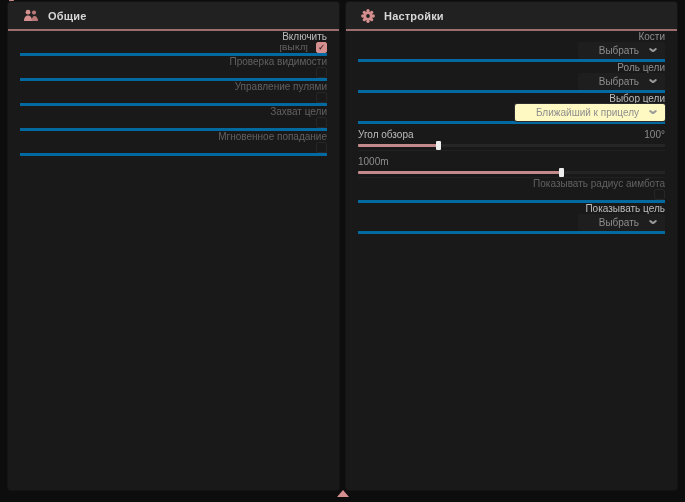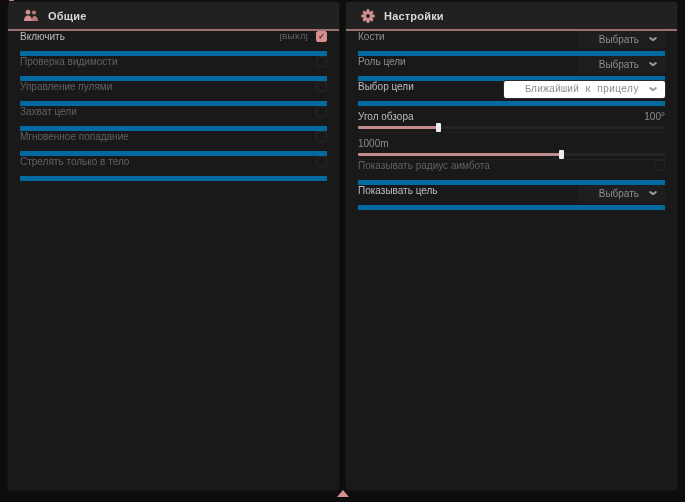--- a/index.html
+++ b/index.html
@@ -20,22 +20,22 @@
   .panel.right { left:346px; }
   .panel-header {
     height:29px; display:flex; align-items:center; gap:9px;
     padding:0 15px; background:#212121;
     border-bottom:2px solid #9c6e6e;
     border-radius:3px 3px 0 0;
   }
   .panel-title { font-size:11px; font-weight:700; color:#d8d8d8; letter-spacing:.2px; }
   .panel-body { padding:0 12px; }
   .row {
-    min-height:25px; display:flex; align-items:flex-start;
-    justify-content:space-between; border-bottom:5px solid #0369a1;
+    min-height:25px; display:flex; align-items:flex-end;
+    justify-content:space-between; border-bottom:3px solid #0369a1;flex-direction:column;
   }
   .lbl { font-size:10px; color:#bdbdbd; }
   .lbl.dim { color:#616161; }
   .lbl.mid { color:#8f8f8f; }
   .trail { display:flex; align-items:center; gap:8px; }
   .hotkey { font-size:8px; color:#6e6e6e; letter-spacing:.3px; }
   .cb {
     width:11px; height:11px; border-radius:2px;
     border:1px solid #2d2d2d; background:transparent;
     display:flex; align-items:center; justify-content:center;
@@ -44,21 +44,21 @@
   .cb.dim { border-color:#262626; }
   .cb.checked { background:#d68f8f; border-color:#d68f8f; }
   .cb.checked::after {
     content:"✓"; font-size:8px; font-weight:700; color:#402626; line-height:1;
   }
   .dd {
     display:flex; align-items:center; gap:10px;
     padding:3px 8px; border-radius:2px; background:#1e1e1e;
     cursor:pointer;
   }
-  .dd.boxed { background:#ffffff; box-shadow:0 0 0 1px #2c2c2c;font-family:Liberation Mono, monospace; }
+  .dd.boxed { background:#fef9c3; box-shadow:0 0 0 1px #2c2c2c; }
   .dd-value { font-size:10px; color:#8d8d8d;margin-left:13px; }
   .chev {
     width:8px; height:5px; position:relative; flex:none;
   }
   .chev::before, .chev::after {
     content:""; position:absolute; top:1px; width:5px; height:1.6px;
     background:#9a9a9a; border-radius:1px;
   }
   .chev::before { left:0; transform:rotate(38deg); }
   .chev::after  { right:0; transform:rotate(-38deg); }
@@ -125,24 +125,20 @@
     <div class="row">
       <span class="lbl dim">Захват цели</span>
       <span class="cb dim"></span>
     </div>
 
     <div class="row">
       <span class="lbl dim">Мгновенное попадание</span>
       <span class="cb dim"></span>
     </div>
 
-    <div class="row">
-      <span class="lbl dim">Стрелять только в тело</span>
-      <span class="cb dim"></span>
-    </div>
 
   </div>
 </div>
 
 <div class="panel right">
   <div class="panel-header">
     <svg class="icon-gear" viewBox="0 0 14 14">
       <g fill="#d68f8f">
         <circle cx="7" cy="7" r="4.6"></circle>
         <circle cx="7" cy="1.8" r="1.7"></circle>

